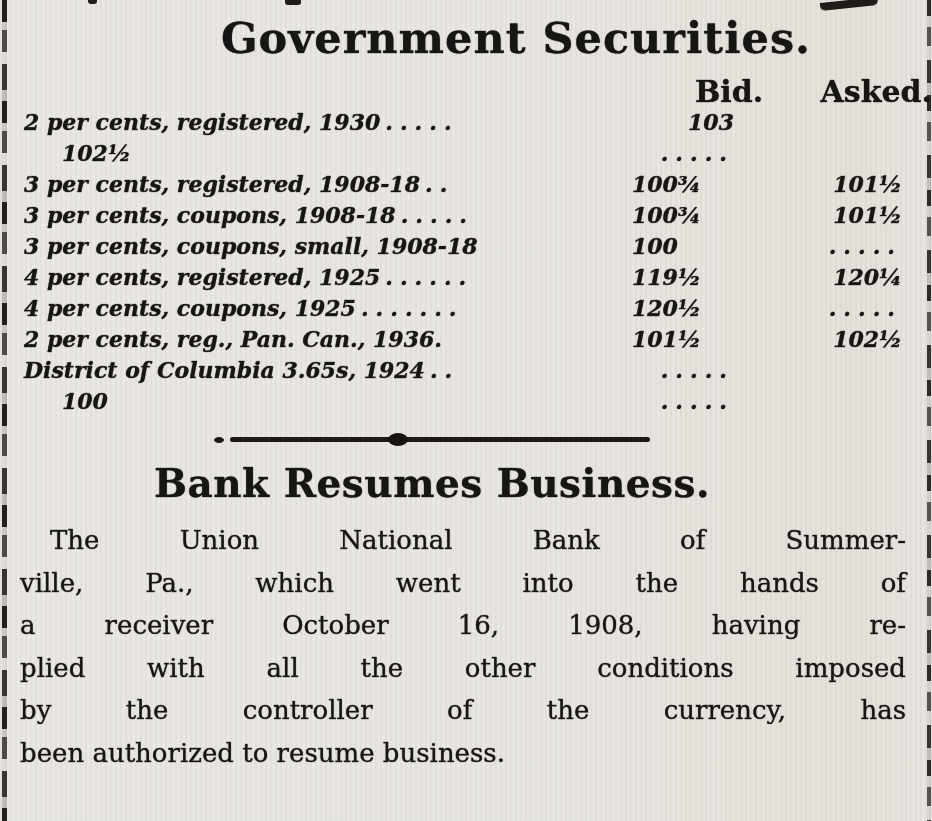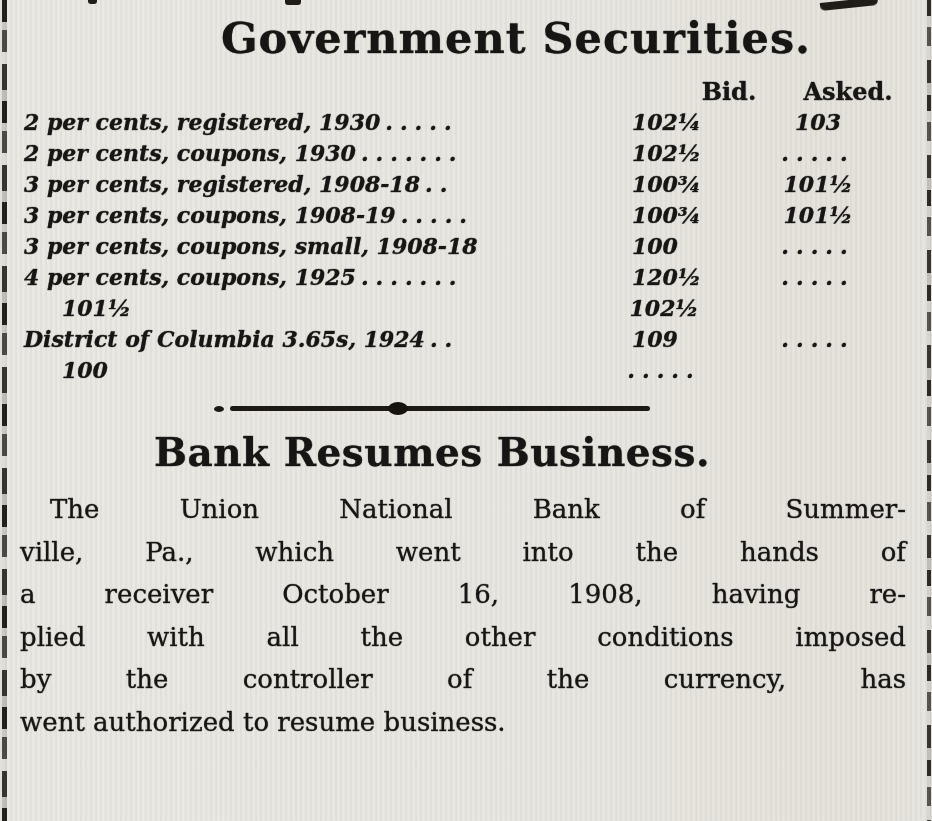--- a/index.html
+++ b/index.html
@@ -40,26 +40,26 @@
   .frag.f2{left:285px;top:0;width:16px;height:5px;border-radius:0 0 3px 3px;}
   .frag.f3{left:88px;top:0;width:9px;height:4px;border-radius:0 0 3px 3px;}
 
   .title{
     margin:0;padding-top:13px;position:relative;left:50px;
     text-align:center;font-size:43px;font-weight:bold;letter-spacing:1px;
   }
 
   .table{margin:14px 30px 0 24px;}
   .thead,.trow{display:grid;grid-template-columns:1fr 140px 168px;align-items:baseline;}
-  .thead{font-size:24px;font-weight:bold;line-height:30px;}
+  .thead{font-size:30px;font-weight:bold;line-height:30px;}
   .thead .bid{text-align:center;position:relative;left:46px;}
   .thead .asked{text-align:center;position:relative;left:30px;}
   .trow{font-size:22px;font-weight:bold;line-height:31px;white-space:nowrap;font-style:italic;}
   .cell.bid{padding-left:38px;}
-  .cell.asked{text-align:center;}
+  .cell.asked{text-align:right;}
   .leader{padding-left:5px;}
   .dotted{letter-spacing:7px;font-weight:bold;}
 
   .divider{position:relative;margin:16px 0 0 214px;width:436px;height:13px;}
   .divider .dstart{position:absolute;left:0;top:4px;width:10px;height:6px;border-radius:50%;background:#1d1a16;}
   .divider .dline{position:absolute;left:16px;right:0;top:4px;height:5px;background:#1d1a16;border-radius:3px;filter:blur(0.3px);}
   .divider .ddiamond{position:absolute;left:40%;top:0;width:20px;height:13px;border-radius:50%;background:#16130f;}
 
   .heading2{
     margin:14px 0 0;position:relative;left:-34px;
@@ -86,55 +86,58 @@
 
   <div class="table">
     <div class="thead">
       <div class="cell label"></div>
       <div class="cell bid ink">Bid.</div>
       <div class="cell asked ink">Asked.</div>
     </div>
 
     <div class="trow">
       <div class="cell label ink"><span>2 per cents, registered, 1930</span><span class="leader dotted">.....</span></div>
-      <div class="cell bid ink">102¼</div>
       <div class="cell asked ink">103</div>
     </div>
     <div class="trow">
-      <div class="cell label ink"><span>2 per cents, coupons, 1930</span><span class="leader dotted">.......</span></div>
       <div class="cell bid ink">102½</div>
       <div class="cell asked ink dotted">.....</div>
     </div>
     <div class="trow">
       <div class="cell label ink"><span>3 per cents, registered, 1908-18</span><span class="leader dotted">..</span></div>
       <div class="cell bid ink">100¾</div>
       <div class="cell asked ink">101½</div>
     </div>
     <div class="trow">
-      <div class="cell label ink"><span>3 per cents, coupons, 1908-19</span><span class="leader dotted">.....</span></div>
+      <div class="cell label ink"><span>3 per cents, coupons, 1908-18</span><span class="leader dotted">.....</span></div>
       <div class="cell bid ink">100¾</div>
       <div class="cell asked ink">101½</div>
     </div>
     <div class="trow">
       <div class="cell label ink"><span>3 per cents, coupons, small, 1908-18</span><span class="leader"></span></div>
       <div class="cell bid ink">100</div>
       <div class="cell asked ink dotted">.....</div>
     </div>
     <div class="trow">
+      <div class="cell label ink"><span>4 per cents, registered, 1925</span><span class="leader dotted">......</span></div>
+      <div class="cell bid ink">119½</div>
+      <div class="cell asked ink">120¼</div>
+    </div>
+    <div class="trow">
       <div class="cell label ink"><span>4 per cents, coupons, 1925</span><span class="leader dotted">.......</span></div>
       <div class="cell bid ink">120½</div>
       <div class="cell asked ink dotted">.....</div>
     </div>
     <div class="trow">
+      <div class="cell label ink"><span>2 per cents, reg., Pan. Can., 1936.</span><span class="leader"></span></div>
       <div class="cell bid ink">101½</div>
       <div class="cell asked ink">102½</div>
     </div>
     <div class="trow">
       <div class="cell label ink"><span>District of Columbia 3.65s, 1924</span><span class="leader dotted">..</span></div>
-      <div class="cell bid ink">109</div>
       <div class="cell asked ink dotted">.....</div>
     </div>
     <div class="trow">
       <div class="cell bid ink">100</div>
       <div class="cell asked ink dotted">.....</div>
     </div>
   </div>
 
   <div class="divider">
     <span class="dstart"></span>
@@ -143,16 +146,16 @@
   </div>
 
   <h2 class="heading2 ink">Bank Resumes Business.</h2>
 
   <div class="paragraph">
     <div class="pline first ink">The Union National Bank of Summer-</div>
     <div class="pline ink">ville, Pa., which went into the hands of</div>
     <div class="pline ink">a receiver October 16, 1908, having re-</div>
     <div class="pline ink">plied with all the other conditions imposed</div>
     <div class="pline ink">by the controller of the currency, has</div>
-    <div class="pline last ink">went authorized to resume business.</div>
+    <div class="pline last ink">been authorized to resume business.</div>
   </div>
 
 </div>
 
 </body></html>

